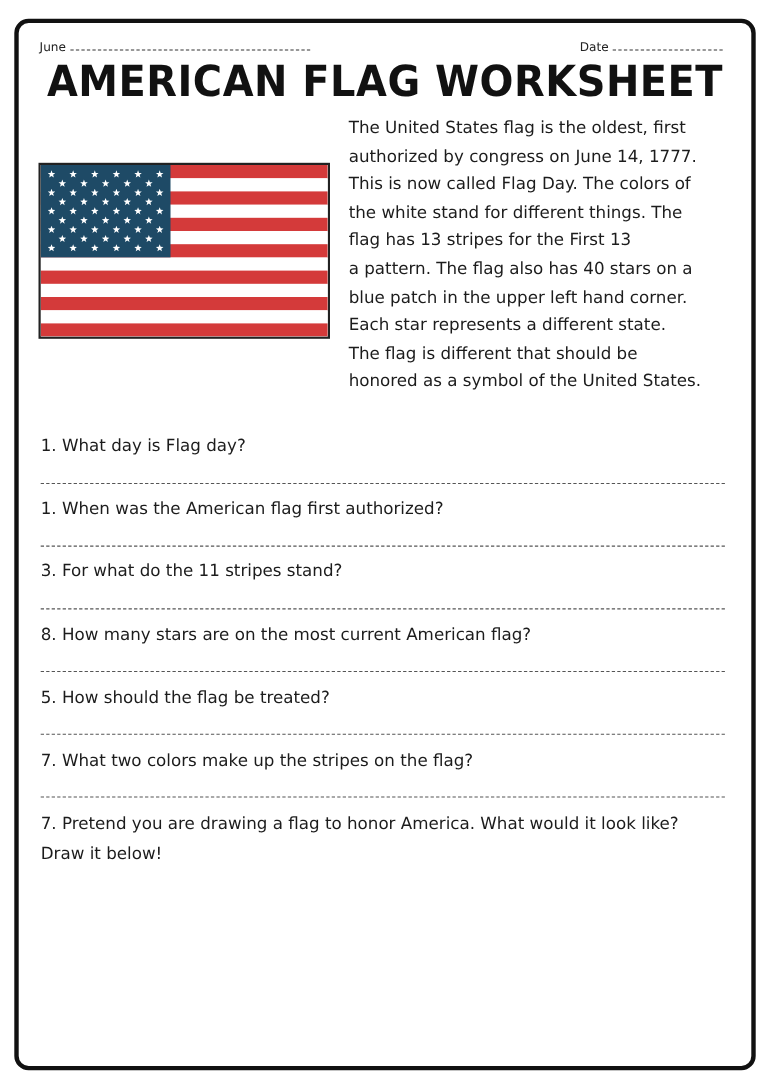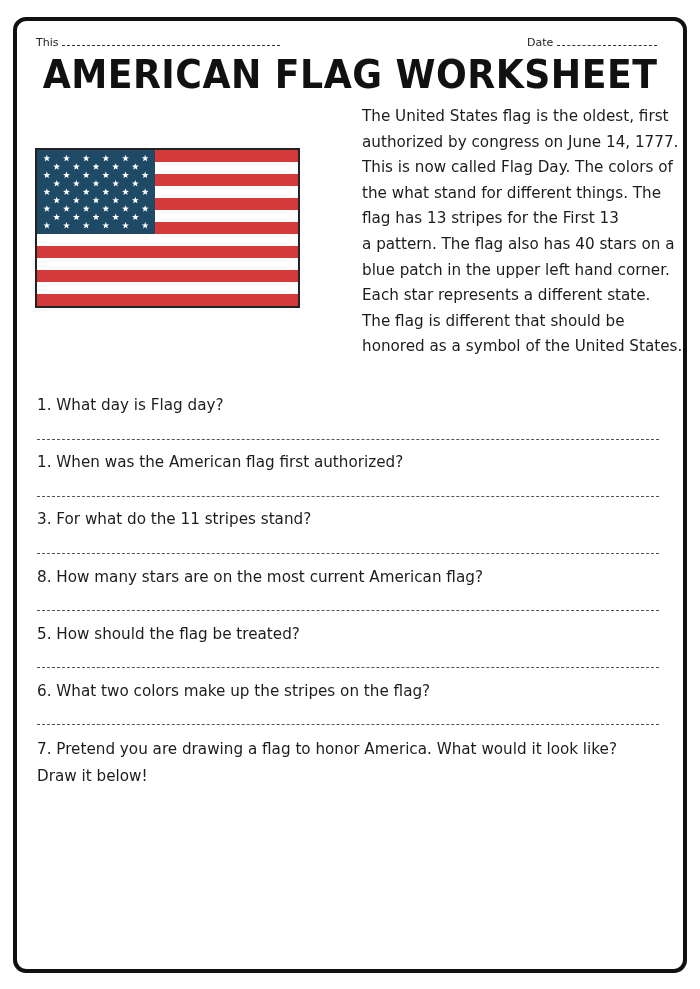--- a/index.html
+++ b/index.html
@@ -14,32 +14,32 @@
   #date-field { left: 527px; }
   #date-field .line { width: 100px; }
   .title { position: absolute; left: 0; width: 700px; top: 52px; text-align: center;
            font-family: "DejaVu Sans", sans-serif; font-weight: bold; font-size: 39px;
            letter-spacing: 0.5px; color: #111; transform: scaleX(0.93); }
   .flag { position: absolute; left: 35px; top: 148px; width: 265px; height: 160px;
           border: 2px solid #222; box-sizing: border-box; overflow: hidden; background: #fff; }
   .flag svg { display: block; }
   .passage { position: absolute; left: 317px; top: 104px; width: 350px; font-size: 15.2px;
              line-height: 25.6px; color: #1c1c1c; }
-  .passage div { white-space: nowrap; margin-left: 45px; }
+  .passage div { white-space: nowrap; }
   .question { position: absolute; left: 37px; font-size: 15.2px; color: #1c1c1c; white-space: nowrap; text-align: center; }
   .answer-line { position: absolute; left: 37px; width: 622px; border-top: 1px dashed #555; height: 0; }
   .draw-area { position: absolute; left: 37px; top: 800px; width: 622px; height: 150px; }
 </style>
 </head>
 <body>
 
 <div class="frame"></div>
 
 <div class="hdr-field" id="name-field">
-  <span>This</span><span class="line"></span>
+  <span>June</span><span class="line"></span>
 </div>
 <div class="hdr-field" id="date-field">
   <span>Date</span><span class="line"></span>
 </div>
 
 <div class="title">AMERICAN FLAG WORKSHEET</div>
 
 <div class="flag">
   <svg id="flag-svg" width="261" height="156" viewBox="0 0 261 156">
       <rect x="0" y="0" width="261" height="12.3" fill="#d43a3a"></rect>
@@ -106,21 +106,21 @@
       <polygon points="68.83,72.00 69.72,74.38 72.26,74.49 70.27,76.07 70.95,78.51 68.83,77.11 66.72,78.51 67.40,76.07 65.41,74.49 67.94,74.38" fill="#ffffff"></polygon>
       <polygon points="88.50,72.00 89.39,74.38 91.92,74.49 89.94,76.07 90.62,78.51 88.50,77.11 86.38,78.51 87.06,76.07 85.08,74.49 87.61,74.38" fill="#ffffff"></polygon>
       <polygon points="108.17,72.00 109.06,74.38 111.59,74.49 109.60,76.07 110.28,78.51 108.17,77.11 106.05,78.51 106.73,76.07 104.74,74.49 107.28,74.38" fill="#ffffff"></polygon>
     </svg>
 </div>
 
 <div class="passage">
   <div>The United States flag is the oldest, first</div>
   <div>authorized by congress on June 14, 1777.</div>
   <div>This is now called Flag Day. The colors of</div>
-  <div>the what stand for different things. The</div>
+  <div>the white stand for different things. The</div>
   <div>flag has 13 stripes for the First 13</div>
   <div>a pattern. The flag also has 40 stars on a</div>
   <div>blue patch in the upper left hand corner.</div>
   <div>Each star represents a different state.</div>
   <div>The flag is different that should be</div>
   <div>honored as a symbol of the United States.</div>
 </div>
 
 <div class="question" style="top:396px">1. What day is Flag day?</div>
 <div class="answer-line" style="top:439px"></div>
@@ -130,19 +130,19 @@
 
 <div class="question" style="top:510px">3. For what do the 11 stripes stand?</div>
 <div class="answer-line" style="top:553px"></div>
 
 <div class="question" style="top:568px">8. How many stars are on the most current American flag?</div>
 <div class="answer-line" style="top:610px"></div>
 
 <div class="question" style="top:625px">5. How should the flag be treated?</div>
 <div class="answer-line" style="top:667px"></div>
 
-<div class="question" style="top:682px">6. What two colors make up the stripes on the flag?</div>
+<div class="question" style="top:682px">7. What two colors make up the stripes on the flag?</div>
 <div class="answer-line" style="top:724px"></div>
 
 <div class="question" style="top:740px">7. Pretend you are drawing a flag to honor America. What would it look like?</div>
 <div class="question" style="top:767px">Draw it below!</div>
 
 <div class="draw-area"></div>
 
 </body></html>

